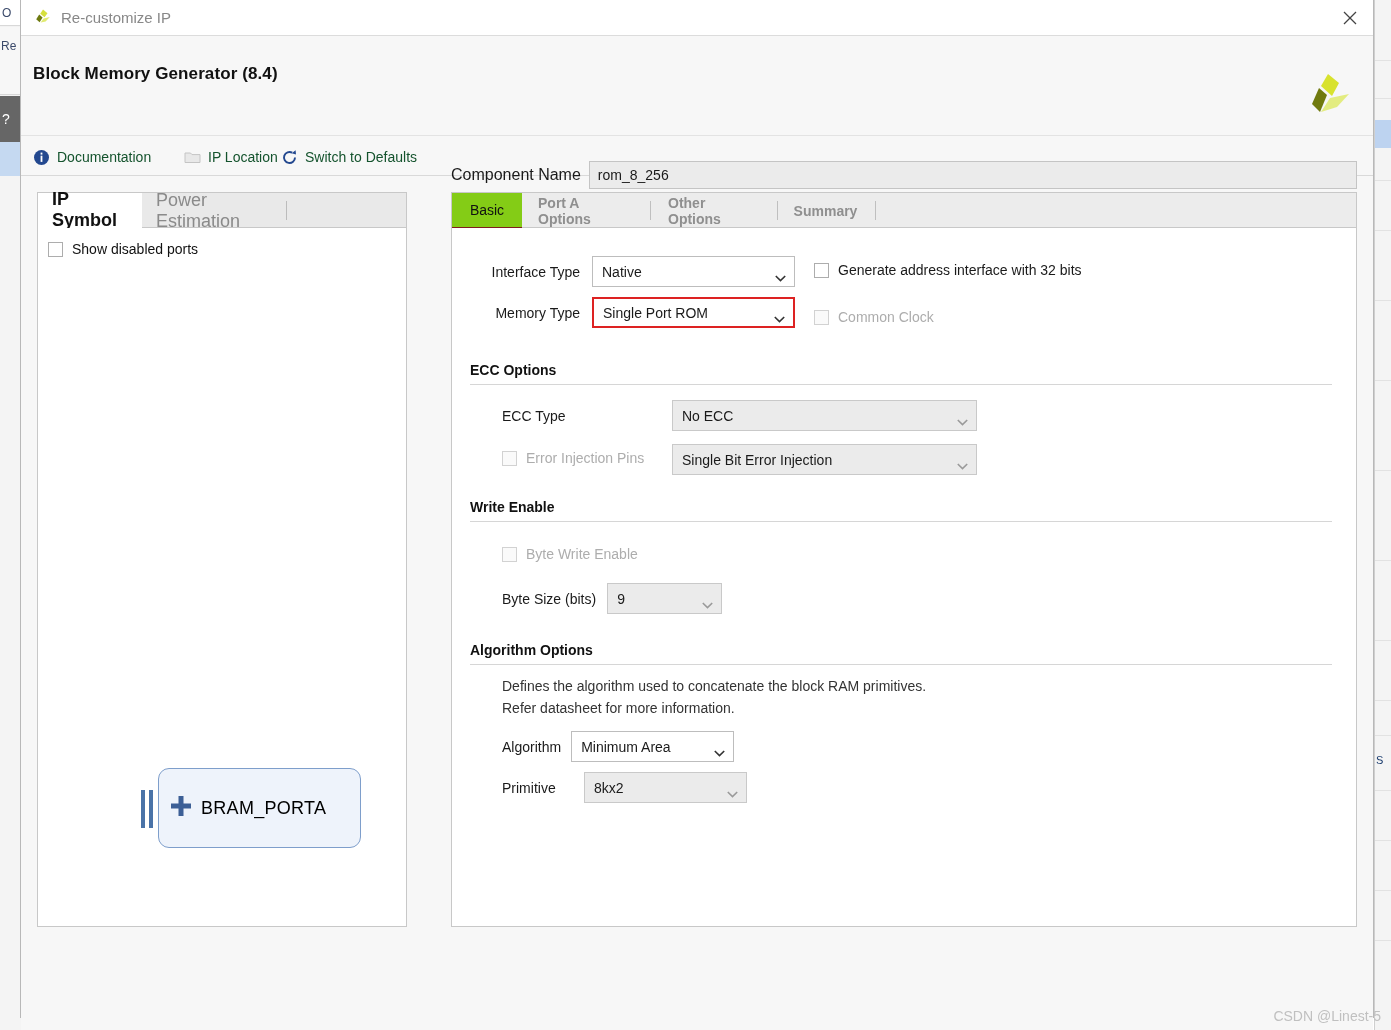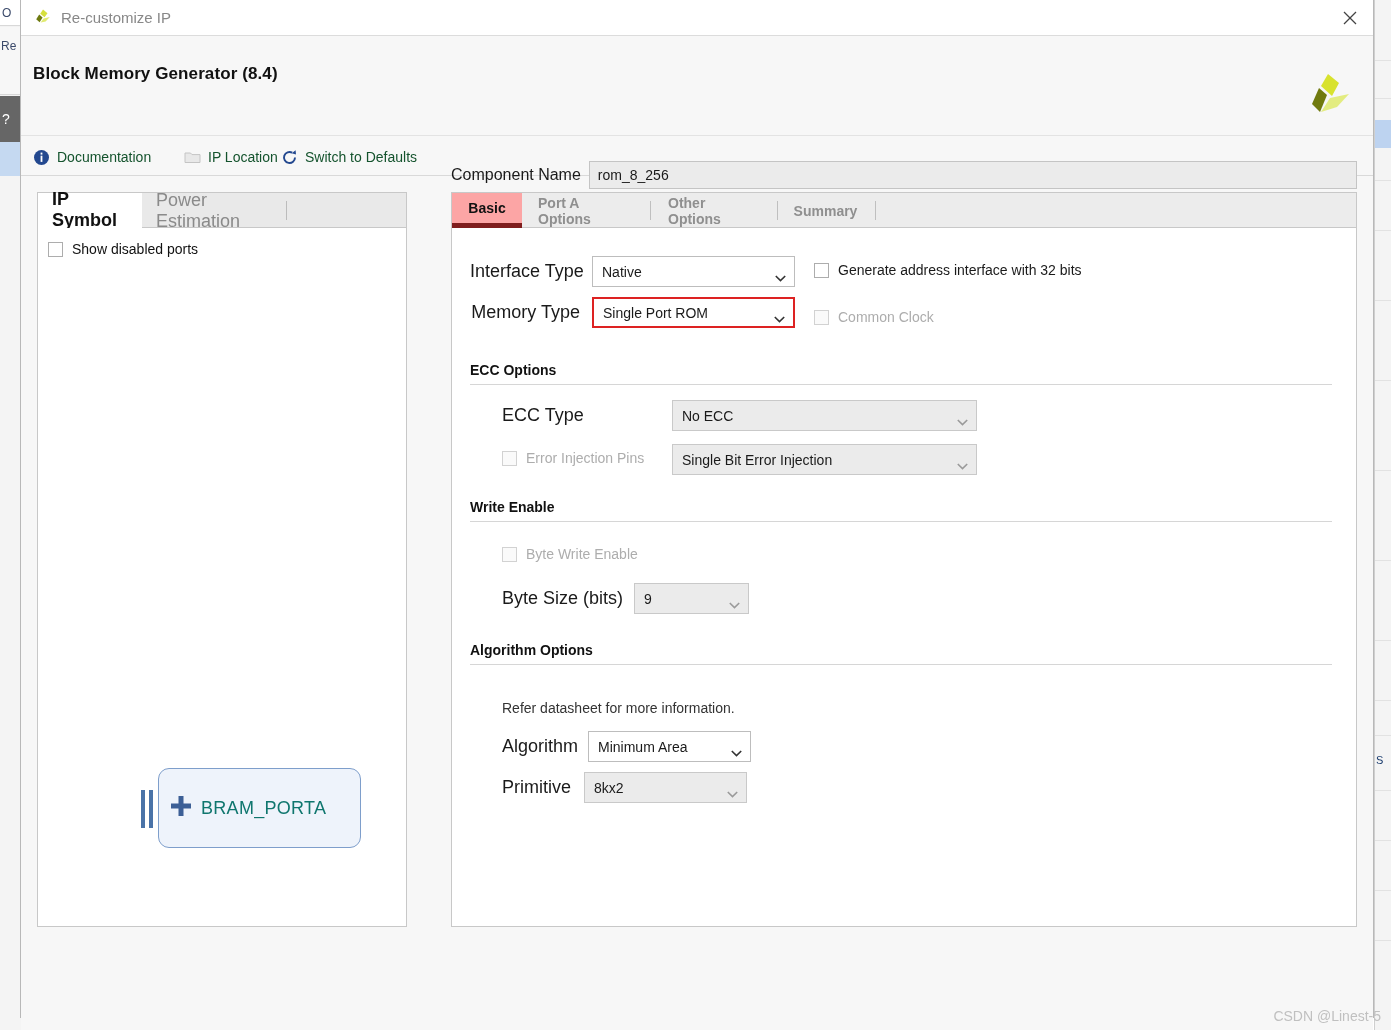--- a/index.html
+++ b/index.html
@@ -170,21 +170,21 @@
     background: #eef3fb;
     border: 1px solid #7e9ecb;
     border-radius: 11px;
   }
   #bram .bram-plus {
     position: absolute; left: 28px; top: 26px; width: 24px; height: 24px;
   }
   #bram .bram-label {
     position: absolute; left: 60px; top: 0; height: 80px;
     display: flex; align-items: center;
-    font-size: 18px; color: #0f766e; letter-spacing: 0.3px;
+    font-size: 18px; color: #000000; letter-spacing: 0.3px;
   }
 
   
   #rightpanel {
     position: absolute; left: 430px; top: 16px;
     width: 906px; height: 735px;
     background: #ffffff;
     border: 1px solid #c8c8c8;
   }
 
@@ -207,35 +207,35 @@
   #rp-tabs {
     position: relative; height: 35px;
     background: #ececec; border-bottom: 1px solid #c8c8c8;
   }
   .rp-tab {
     position: absolute; top: 0; height: 35px;
     display: flex; align-items: center; justify-content: center;
     font-size: 14px; cursor: default; padding: 0 16px;
   }
   .rp-tab.active {
-    background: #fca5a5; color: #111111; font-weight: bold;
-    border-bottom: 5px solid #7f1d1d;
+    background: #84cc16; color: #111111; font-weight: normal;
+    border-bottom: 1px solid #7f1d1d;
   }
   .rp-tab.inactive { color: #8f8f8f; font-weight: bold; }
   .rp-tab-sep {
     position: absolute; top: 8px; width: 1px; height: 19px; background: #bfbfbf;
   }
 
   #rp-body { position: relative; height: 698px; background: #ffffff; }
 
   .frow {
     position: absolute; display: flex; align-items: center;
   }
   .flabel {
-    font-size: 18px; color: #1a1a1a; white-space: nowrap;
+    font-size: 14px; color: #1a1a1a; white-space: nowrap;
   }
   .select {
     position: relative; height: 31px;
     border: 1px solid #bdbdbd; background: #ffffff;
     font-size: 14px; color: #1a1a1a;
     display: flex; align-items: center;
     padding: 0 28px 0 9px; cursor: default;
   }
   .select.gray { background: #ebebeb; border-color: #c9c9c9; }
   .select.highlight { border: 2px solid #dd2222; }
@@ -480,20 +480,21 @@
               <svg width="11" height="7" viewBox="0 0 11 7">
                   <polyline points="0.8,1 5.5,5.6 10.2,1" fill="none" stroke="#9a9a9a" stroke-width="1.6"></polyline>
                 </svg>
             </span>
           </span>
         </div>
 
         <div class="section-title" style="left:18px;top:414px">Algorithm Options</div>
         <div class="section-rule" style="left:18px;top:436px;width:862px"></div>
 
+        <div class="helptext" style="left:50px;top:447px">Defines the algorithm used to concatenate the block RAM primitives.</div>
         <div class="helptext" style="left:50px;top:469px">Refer datasheet for more information.</div>
 
         <div class="frow" style="left:50px;top:503px">
           <span class="flabel" style="margin-right:10px">Algorithm</span>
           <span class="select" style="width:163px">
             <span>Minimum Area</span>
             <span class="chev">
               <svg width="11" height="7" viewBox="0 0 11 7">
                   <polyline points="0.8,1 5.5,5.6 10.2,1" fill="none" stroke="#333333" stroke-width="1.6"></polyline>
                 </svg>

